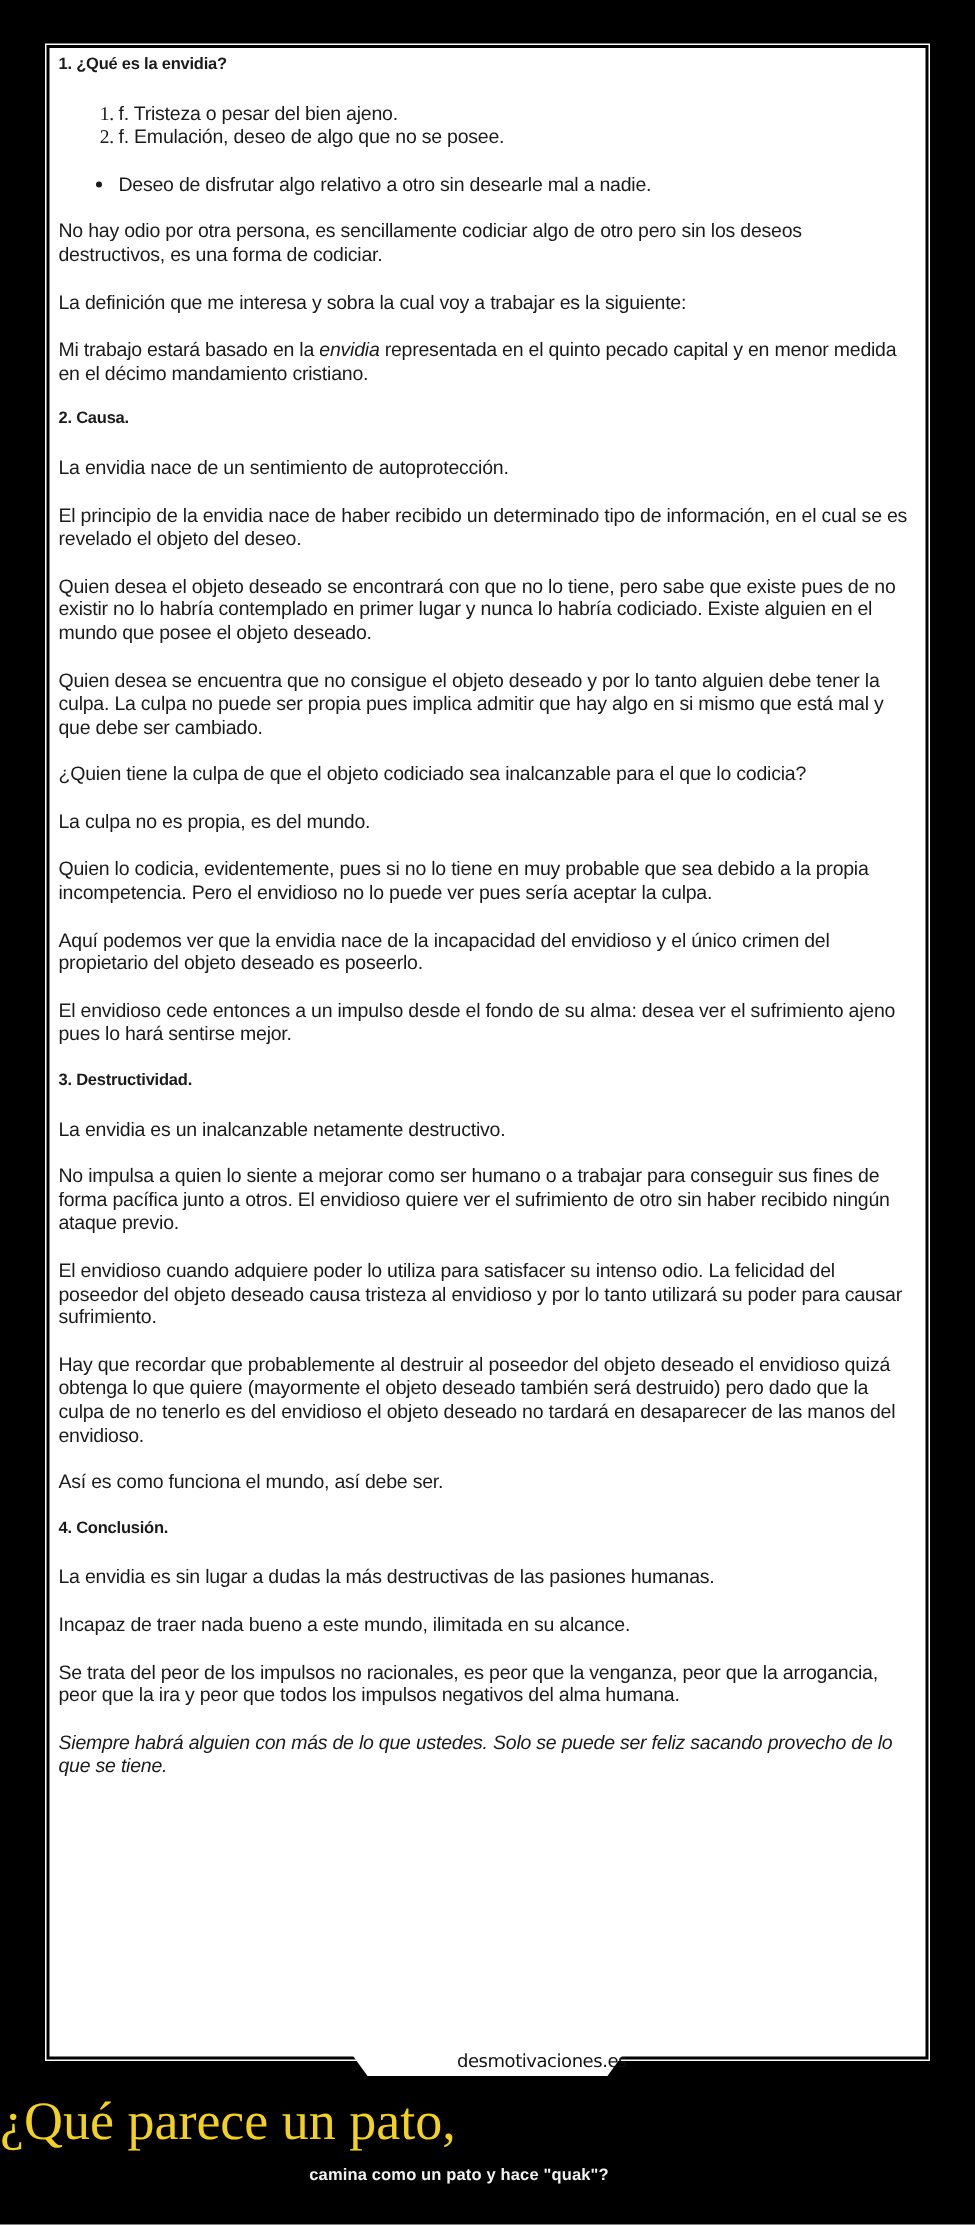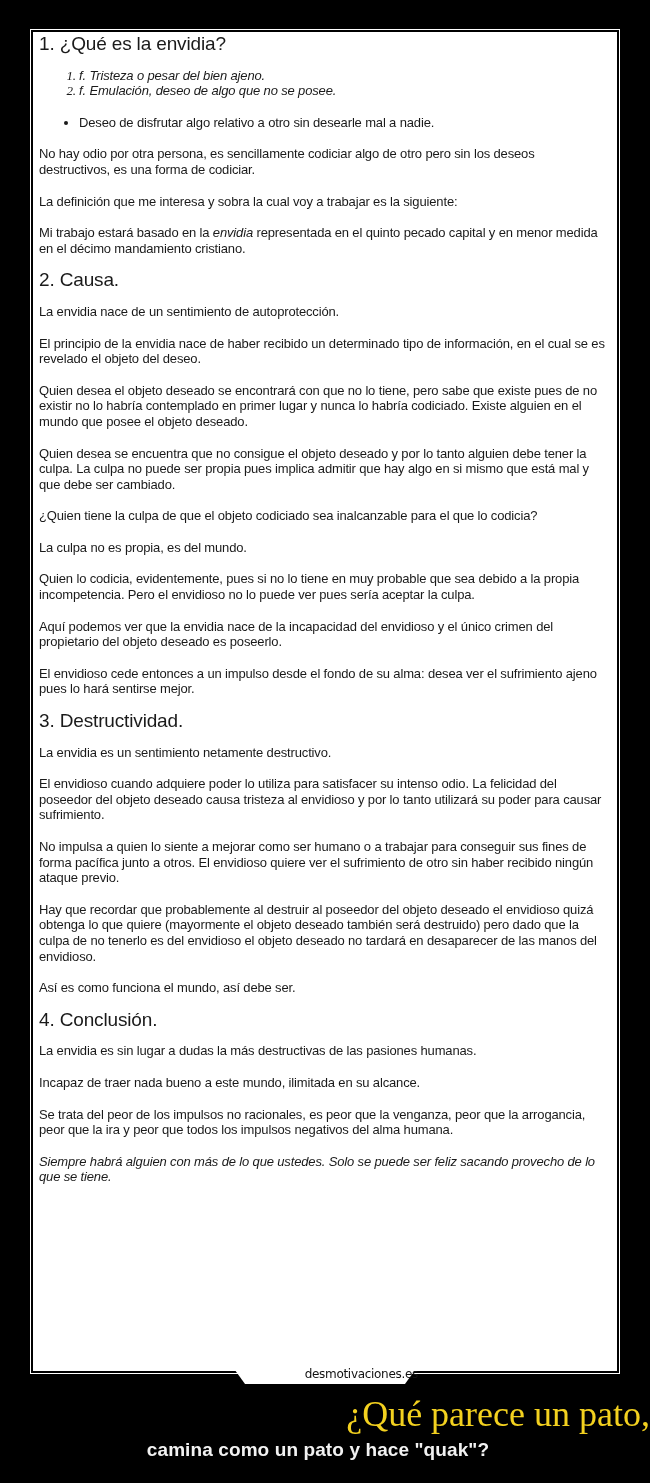--- a/index.html
+++ b/index.html
@@ -13,46 +13,46 @@
   }
   .frame-inner {
     position: absolute; left: 33px; top: 32px; width: 584px; height: 1339px;
     background: #fff; overflow: hidden;
   }
   .doc {
     position: absolute; left: 6px; top: 4px; width: 570px;
     font-size: 13px; line-height: 15.6px; color: #1a1a1a; letter-spacing: -0.15px;
   }
   .doc p { margin: 0 0 16px 0; }
-  .doc h3 { margin: 0 0 16px 0; font-size: 19px; font-weight: normal; line-height: 15.6px; }
-  .doc ol { margin: 0 0 16px 0; padding-left: 40px; font-style: italic; }
+  .doc h3 { margin: 0 0 16px 0; font-size: 11px; font-weight: bold; line-height: 15.6px; }
+  .doc ol { margin: 0 0 16px 0; padding-left: 40px; }
   .doc ol li { padding-left: 0; }
   .doc ol li::marker { font-family: "Liberation Serif", serif; }
   .doc ul { margin: 0 0 16px 0; padding-left: 40px; list-style: disc; }
   .doc em { font-style: italic; }
   .logo-wrap {
     position: absolute; left: 232px; top: 1366px; width: 186px; height: 18px;
   }
   .logo-tab {
     position: absolute; left: 0; top: 0; width: 186px; height: 18px; background: #fff;
     clip-path: polygon(0 0, 100% 0, 93% 100%, 7% 100%);
   }
   .logo-text {
     position: absolute; left: 0; top: 0; width: 186px; height: 18px; line-height: 17px;
     text-align: right; font-family: "DejaVu Sans", sans-serif; font-size: 12px;
     color: #111; letter-spacing: -0.3px;
   }
   .title {
-    position: absolute; left: 0; top: 1393px; width: 650px; text-align: right;
+    position: absolute; left: 0; top: 1393px; width: 650px; text-align: left;
     font-family: "Liberation Serif", serif; font-size: 36px; line-height: 42px; color: #f3d11f;
   }
   .subtitle {
     position: absolute; left: 0; top: 1441px; width: 612px; text-align: center;
-    font-family: "Liberation Sans", sans-serif; font-size: 19px; line-height: 18px;
-    color: #f2f2f2; font-weight: bold; letter-spacing: 0.1px; padding-left: 12px;
+    font-family: "Liberation Sans", sans-serif; font-size: 11px; line-height: 18px;
+    color: #f2f2f2; font-weight: bold; letter-spacing: 0.1px;
   }
 </style>
 </head>
 <body>
 
 <div class="frame-outer"></div>
 <div class="frame-inner">
   <div class="doc">
     <h3>1. ¿Qué es la envidia?</h3>
     <ol>
@@ -71,23 +71,23 @@
     <p>El principio de la envidia nace de haber recibido un determinado tipo de información, en el cual se es revelado el objeto del deseo.</p>
     <p>Quien desea el objeto deseado se encontrará con que no lo tiene, pero sabe que existe pues de no existir no lo habría contemplado en primer lugar y nunca lo habría codiciado. Existe alguien en el mundo que posee el objeto deseado.</p>
     <p>Quien desea se encuentra que no consigue el objeto deseado y por lo tanto alguien debe tener la culpa. La culpa no puede ser propia pues implica admitir que hay algo en si mismo que está mal y que debe ser cambiado.</p>
     <p>¿Quien tiene la culpa de que el objeto codiciado sea inalcanzable para el que lo codicia?</p>
     <p>La culpa no es propia, es del mundo.</p>
     <p>Quien lo codicia, evidentemente, pues si no lo tiene en muy probable que sea debido a la propia incompetencia. Pero el envidioso no lo puede ver pues sería aceptar la culpa.</p>
     <p>Aquí podemos ver que la envidia nace de la incapacidad del envidioso y el único crimen del propietario del objeto deseado es poseerlo.</p>
     <p>El envidioso cede entonces a un impulso desde el fondo de su alma: desea ver el sufrimiento ajeno pues lo hará sentirse mejor.</p>
 
     <h3>3. Destructividad.</h3>
-    <p>La envidia es un sentimiento netamente destructivo.</p>
+    <p>La envidia es un inalcanzable netamente destructivo.</p>
+    <p>No impulsa a quien lo siente a mejorar como ser humano o a trabajar para conseguir sus fines de forma pacífica junto a otros. El envidioso quiere ver el sufrimiento de otro sin haber recibido ningún ataque previo.</p>
     <p>El envidioso cuando adquiere poder lo utiliza para satisfacer su intenso odio. La felicidad del poseedor del objeto deseado causa tristeza al envidioso y por lo tanto utilizará su poder para causar sufrimiento.</p>
-    <p>No impulsa a quien lo siente a mejorar como ser humano o a trabajar para conseguir sus fines de forma pacífica junto a otros. El envidioso quiere ver el sufrimiento de otro sin haber recibido ningún ataque previo.</p>
     <p>Hay que recordar que probablemente al destruir al poseedor del objeto deseado el envidioso quizá obtenga lo que quiere (mayormente el objeto deseado también será destruido) pero dado que la culpa de no tenerlo es del envidioso el objeto deseado no tardará en desaparecer de las manos del envidioso.</p>
     <p>Así es como funciona el mundo, así debe ser.</p>
 
     <h3>4. Conclusión.</h3>
     <p>La envidia es sin lugar a dudas la más destructivas de las pasiones humanas.</p>
     <p>Incapaz de traer nada bueno a este mundo, ilimitada en su alcance.</p>
     <p>Se trata del peor de los impulsos no racionales, es peor que la venganza, peor que la arrogancia, peor que la ira y peor que todos los impulsos negativos del alma humana.</p>
     <p><em>Siempre habrá alguien con más de lo que ustedes. Solo se puede ser feliz sacando provecho de lo que se tiene.</em></p>
   </div>
 </div>

